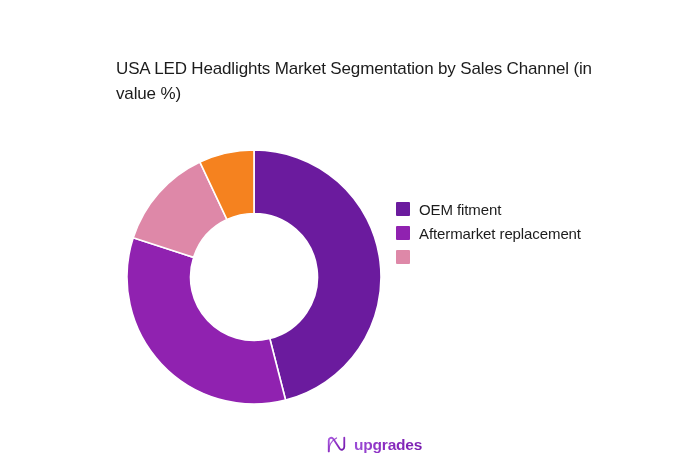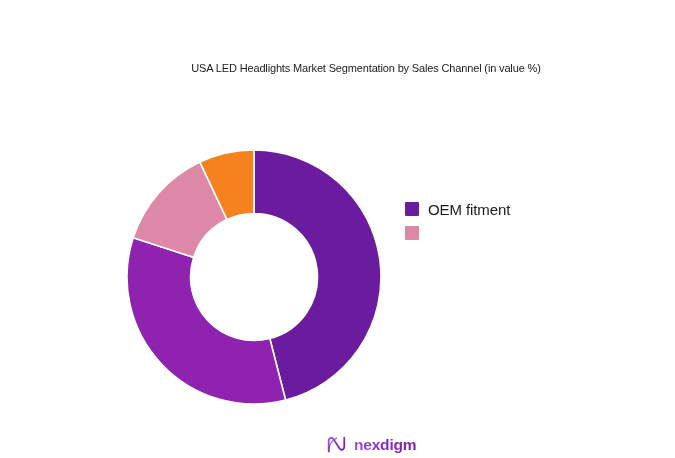--- a/index.html
+++ b/index.html
@@ -21,48 +21,47 @@
     position: absolute;
     inset: 0;
   }
 
   
   #chart-title {
     position: absolute;
     left: 116px;
     top: 56px;
     width: 500px;
-    font-size: 11px;
+    font-size: 17px;
     line-height: 25px;
     font-weight: 400;
     letter-spacing: -0.15px;
     color: #1c1c1c;
     white-space: pre-line;
-    text-align: center;
   }
 
   
   #donut-wrap {
     position: absolute;
     left: 127px;
     top: 150px;
     width: 254px;
     height: 254px;
   }
   #donut-svg {
     display: block;
     width: 254px;
     height: 254px;
     overflow: visible;
   }
 
   
   #legend {
     position: absolute;
-    left: 405px;
+    left: 396px;
     top: 198px;
     width: 262px;
   }
   .legend-item {
     display: flex;
     align-items: flex-start;
     margin-bottom: 1px;
   }
   .legend-swatch {
     width: 14px;
@@ -124,32 +123,36 @@
         </g>
     </svg>
   </div>
 
   <div id="legend">
       <div class="legend-item">
         <span class="legend-swatch" style="background: rgb(107, 27, 158);"></span>
         <span class="legend-label">OEM fitment</span>
       </div>
       <div class="legend-item">
+        <span class="legend-swatch" style="background: rgb(144, 34, 176);"></span>
+        <span class="legend-label">Aftermarket replacement</span>
+      </div>
+      <div class="legend-item">
         <span class="legend-swatch" style="background: rgb(222, 136, 168);"></span>
       </div>
     </div>
 
   <div id="brand-logo">
     <svg id="brand-mark" viewBox="0 0 24 22">
       <defs>
         <linearGradient id="markGrad" x1="0" y1="0" x2="1" y2="1">
           <stop offset="0%" stop-color="#a85ae0"></stop>
           <stop offset="55%" stop-color="#8a2bc0"></stop>
           <stop offset="100%" stop-color="#6f18a8"></stop>
         </linearGradient>
       </defs>
       <path d="M3 19 L3 6.5 C3 3.2 6.6 2.0 8.4 4.6 L15.6 15.6 C17.4 18.2 21 17.0 21 13.7 L21 3" fill="none" stroke="url(#markGrad)" stroke-width="2.1" stroke-linecap="round" stroke-linejoin="round"></path>
       <path d="M3 19 C3 12.5 6.5 6.5 12 3.5" fill="none" stroke="url(#markGrad)" stroke-width="1.5" stroke-linecap="round" opacity="0.85"></path>
     </svg>
-    <span id="brand-wordmark">nexdigm</span>
+    <span id="brand-wordmark">upgrades</span>
   </div>
 
 </div>
 
 </body></html>

